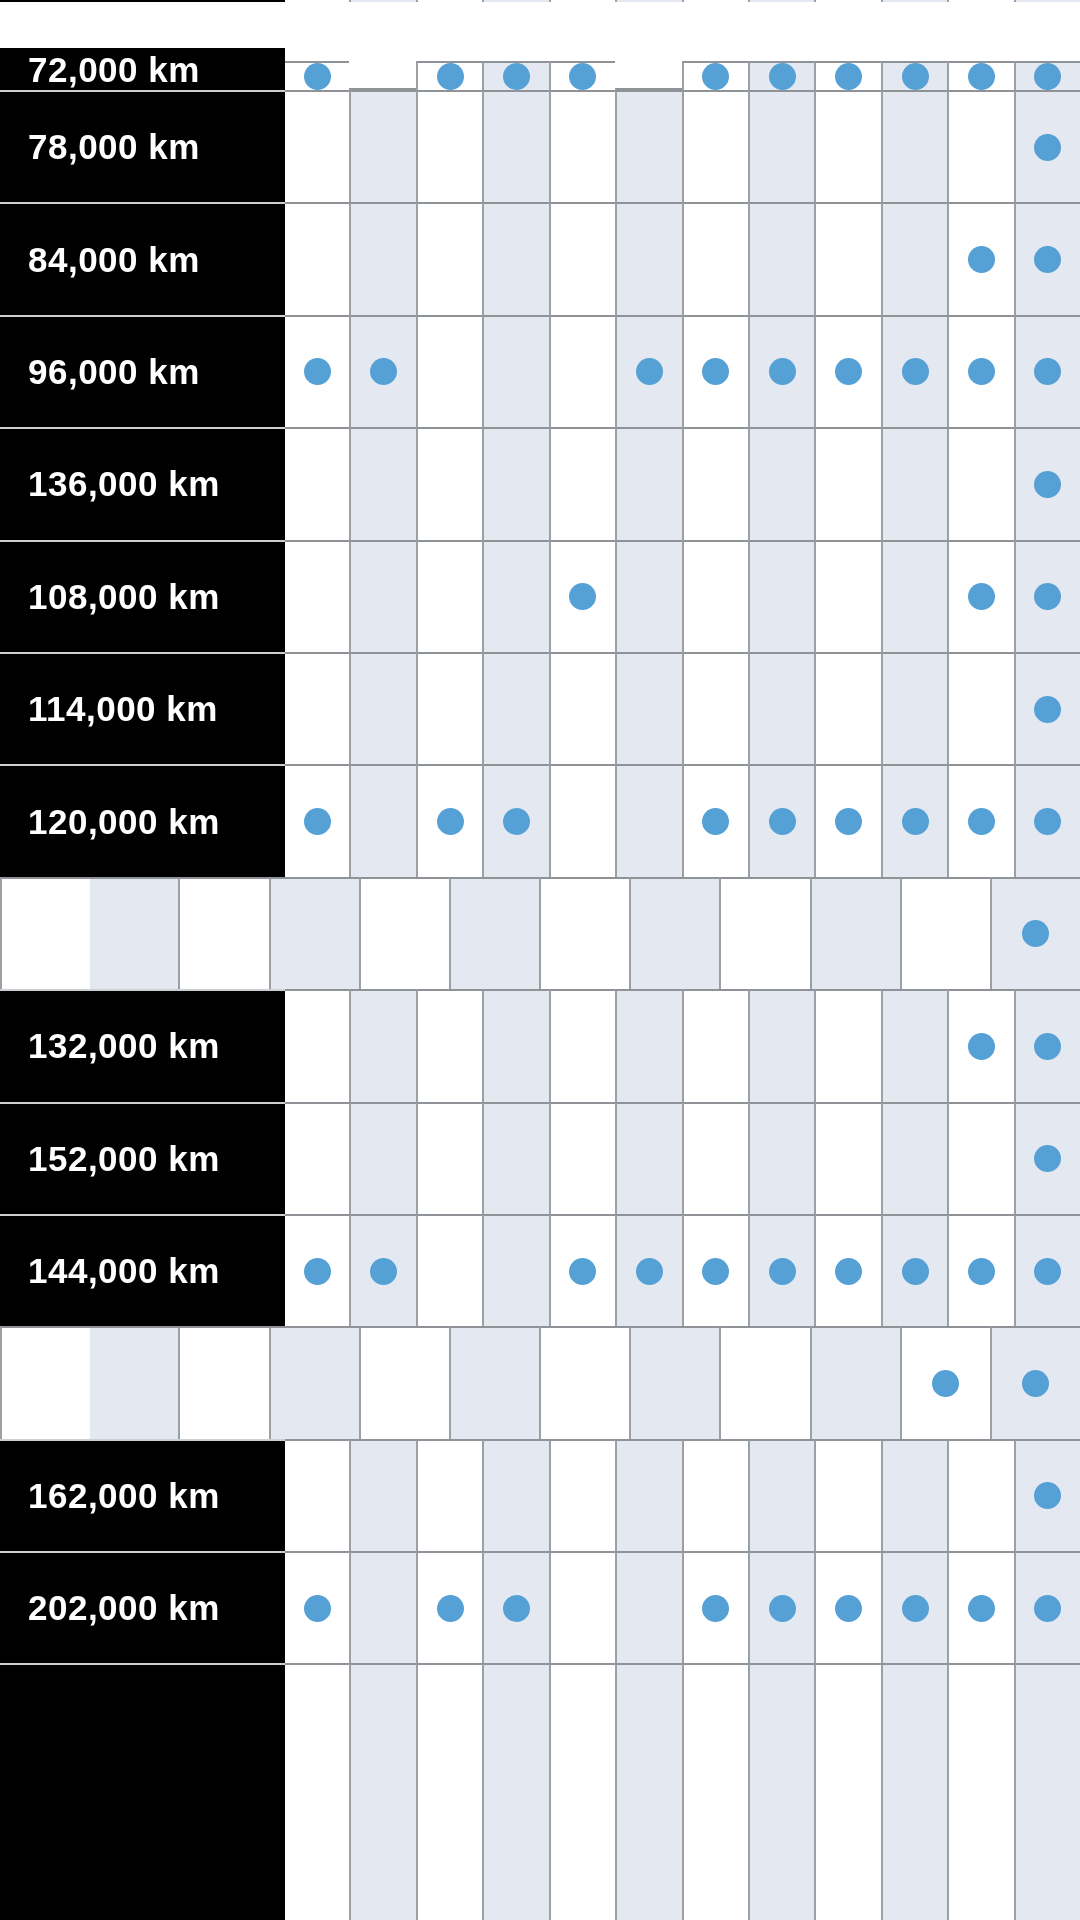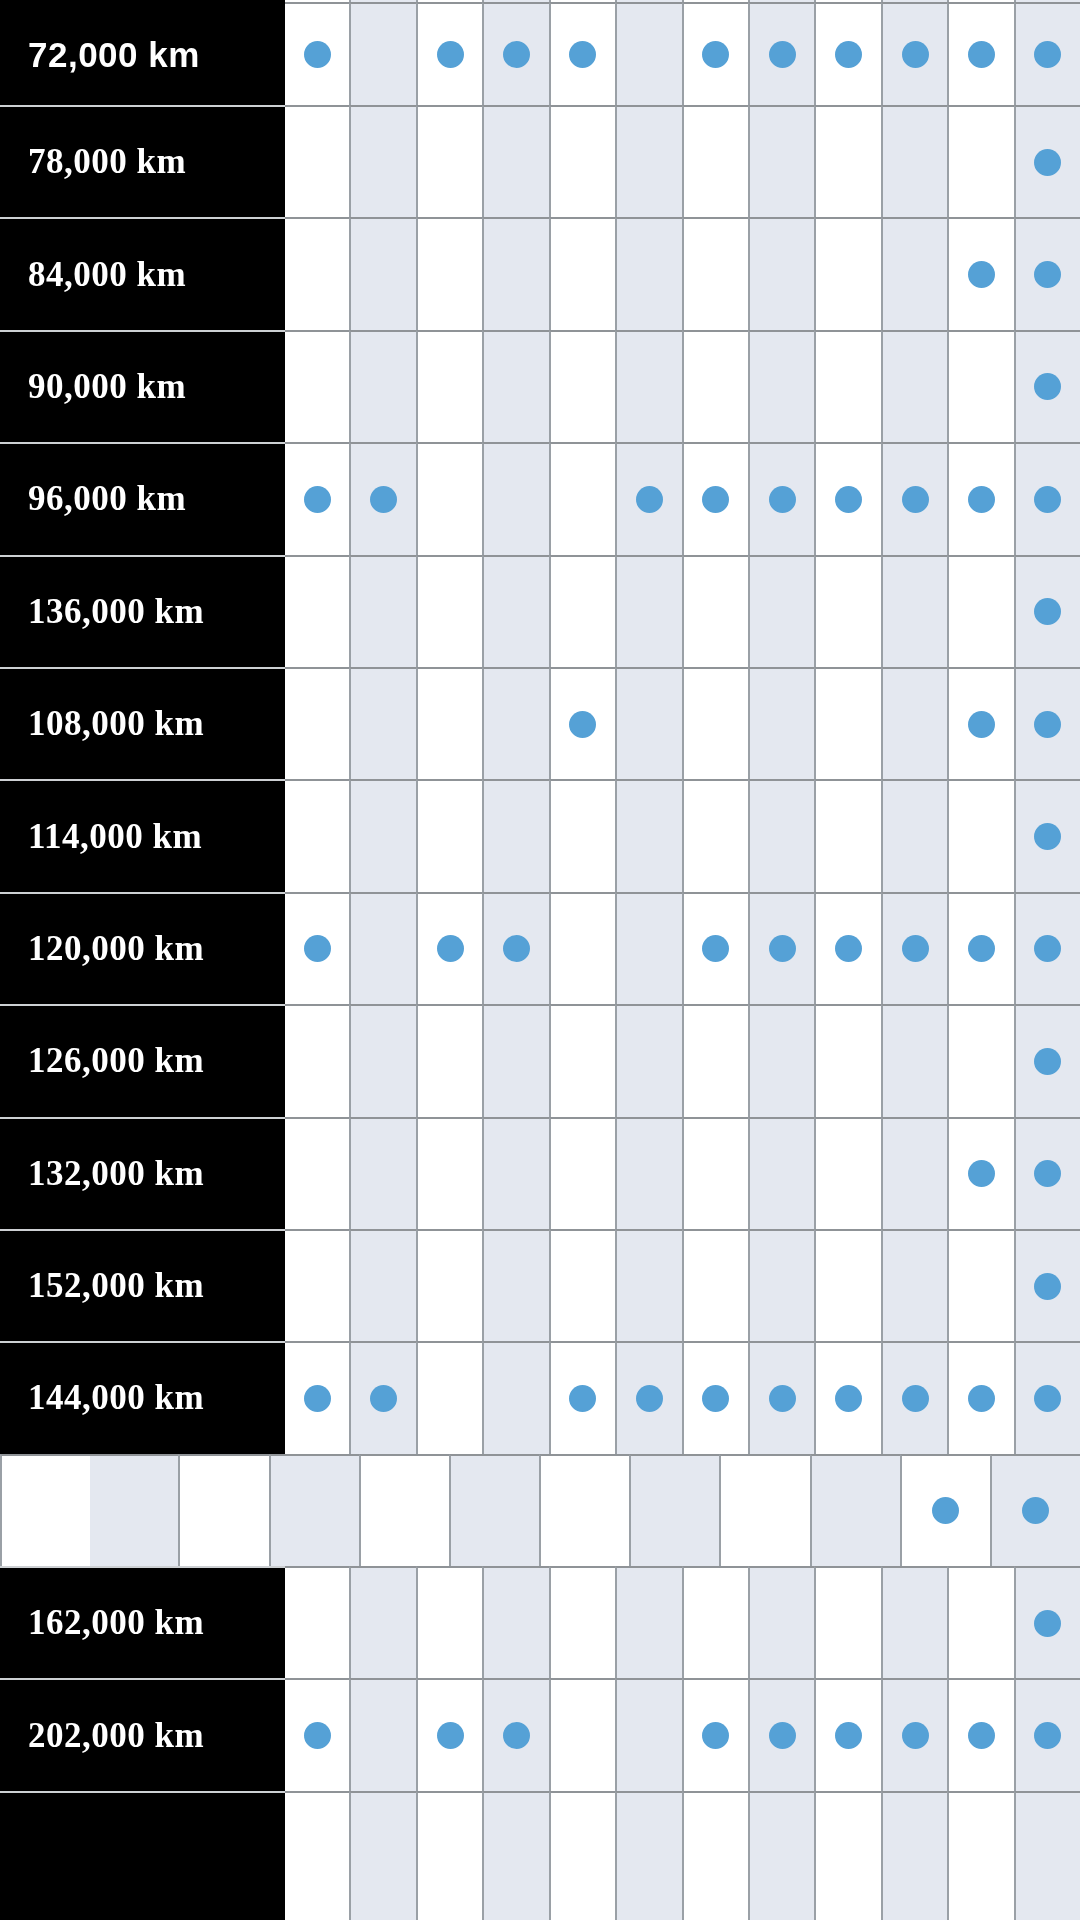--- a/index.html
+++ b/index.html
@@ -13,22 +13,22 @@
     --vline:#9aa0a6;
   }
   html,body{margin:0;padding:0;}
   body{
     width:1080px;height:1920px;overflow:hidden;background:#fff;
     font-family:"Liberation Sans", sans-serif;
   }
   .table{width:1080px;height:1920px;display:flex;flex-direction:column;overflow:hidden;}
   .row{display:flex;flex:0 0 auto;min-height:0;}
   .row-sliver{height:2px;}
-  .row-first{height:103px;}
-  .row-std{height:112.4px;font-family:Liberation Serif, serif;}
+  .row-first{height:88px;align-items:flex-end;}
+  .row-std{height:112.4px;}
   .row-partial{flex:1 1 auto;}
   .label{
     flex:0 0 285px;width:285px;box-sizing:border-box;
     background:var(--label-bg);color:var(--label-fg);
     display:flex;align-items:center;padding-left:28px;
     font-weight:700;font-size:35px;letter-spacing:0.5px;
     border-top:2px solid var(--hline-label);
     white-space:nowrap;
   }
   .row-sliver .label,.row-first .label{border-top-color:#000;}
@@ -129,37 +129,20 @@
       <div class="cell plain"></div>
       <div class="cell shaded"></div>
       <div class="cell plain">
         <span class="dot"></span>
       </div>
       <div class="cell shaded">
         <span class="dot"></span>
       </div>
     </div>
     <div class="row row-std">
-      <div class="label">90,000 km</div>
-      <div class="cell plain"></div>
-      <div class="cell shaded"></div>
-      <div class="cell plain"></div>
-      <div class="cell shaded"></div>
-      <div class="cell plain"></div>
-      <div class="cell shaded"></div>
-      <div class="cell plain"></div>
-      <div class="cell shaded"></div>
-      <div class="cell plain"></div>
-      <div class="cell shaded"></div>
-      <div class="cell plain"></div>
-      <div class="cell shaded">
-        <span class="dot"></span>
-      </div>
-    </div>
-    <div class="row row-std">
       <div class="label">96,000 km</div>
       <div class="cell plain">
         <span class="dot"></span>
       </div>
       <div class="cell shaded">
         <span class="dot"></span>
       </div>
       <div class="cell plain"></div>
       <div class="cell shaded"></div>
       <div class="cell plain"></div>
@@ -267,21 +250,20 @@
         <span class="dot"></span>
       </div>
       <div class="cell plain">
         <span class="dot"></span>
       </div>
       <div class="cell shaded">
         <span class="dot"></span>
       </div>
     </div>
     <div class="row row-std">
-      <div class="label">126,000 km</div>
       <div class="cell plain"></div>
       <div class="cell shaded"></div>
       <div class="cell plain"></div>
       <div class="cell shaded"></div>
       <div class="cell plain"></div>
       <div class="cell shaded"></div>
       <div class="cell plain"></div>
       <div class="cell shaded"></div>
       <div class="cell plain"></div>
       <div class="cell shaded"></div>

